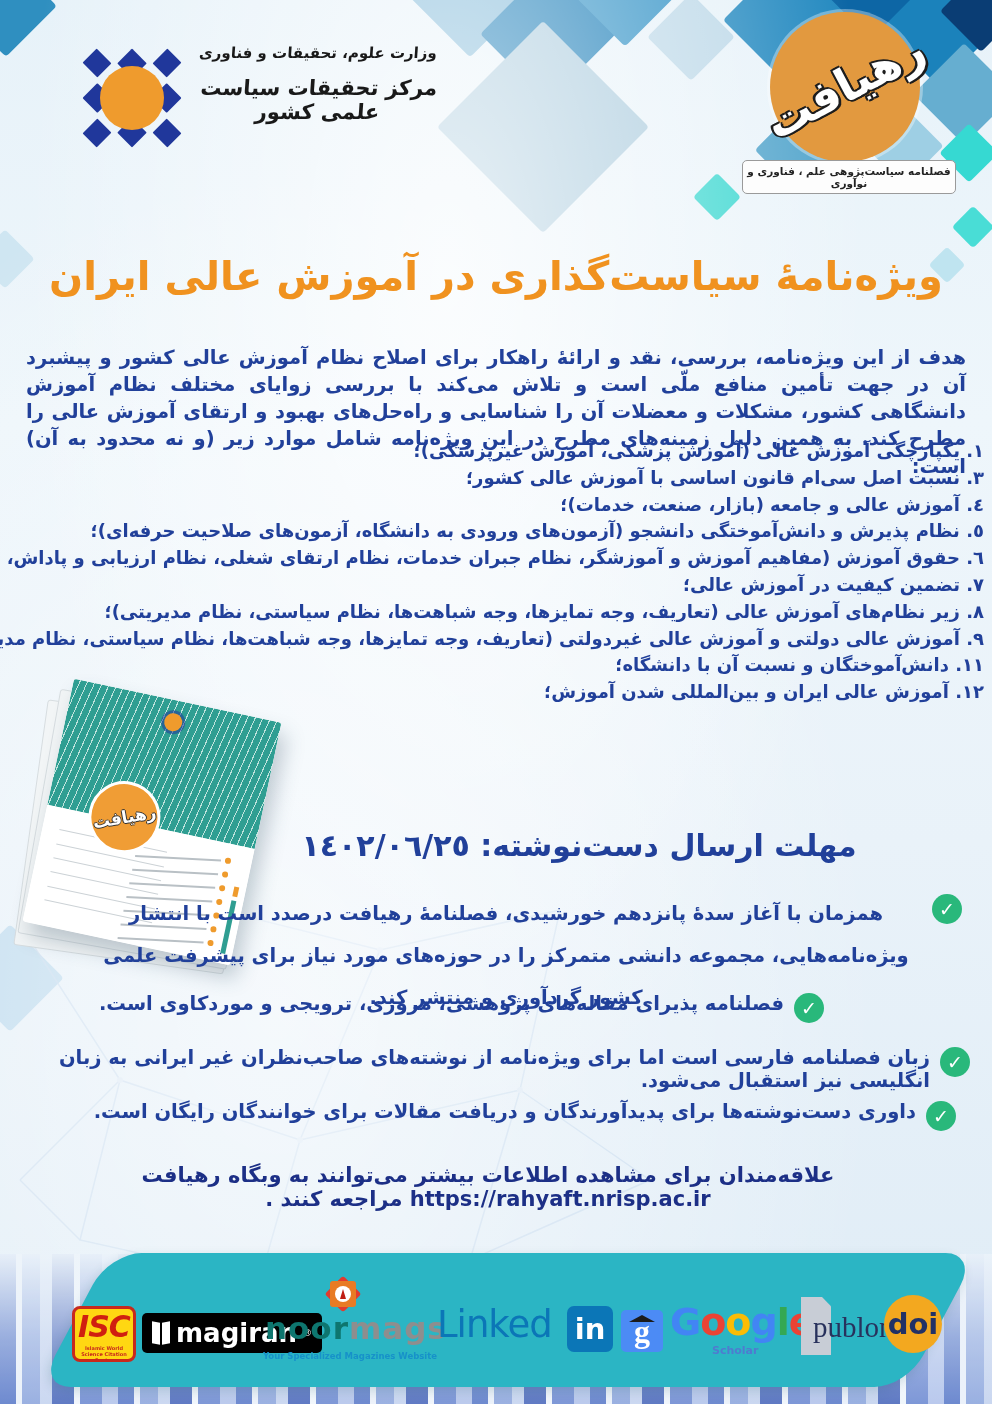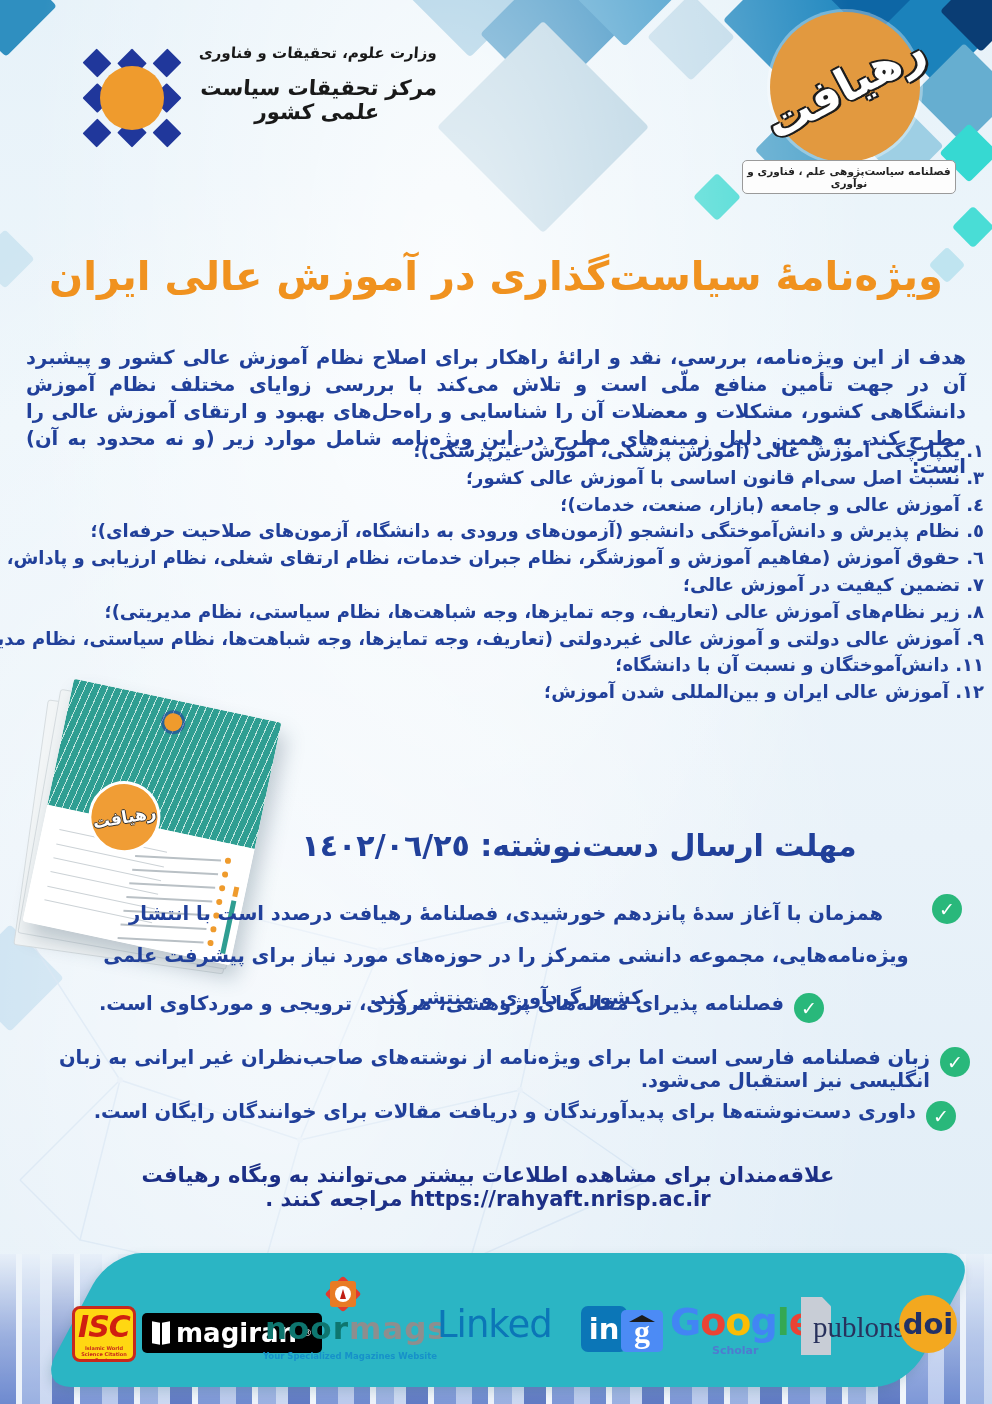--- a/index.html
+++ b/index.html
@@ -111,35 +111,35 @@
   .nm-star{position:absolute;left:330px;top:1281px;width:26px;height:26px;}
   .nm-star::before{content:"";position:absolute;inset:0;background:#e23a2e;transform:rotate(45deg);border-radius:3px;}
   .nm-star::after{content:"";position:absolute;inset:0;background:#e87b24;border-radius:3px;}
   .nm-star b{position:absolute;left:5px;top:5px;width:16px;height:16px;border-radius:50%;background:#fff;z-index:2;}
   .nm-star b::after{content:"";position:absolute;left:5px;top:3px;width:6px;height:10px;background:#c01d12;
        clip-path:polygon(50% 0,100% 100%,0 100%);}
   .nm-sub{position:absolute;left:255px;top:1351px;width:190px;text-align:center;font-size:8.5px;
        font-weight:700;color:#1791c9;}
   .lk-word{position:absolute;left:437px;top:1303px;font-size:37px;font-weight:400;color:#0b76b7;letter-spacing:-1px;}
   .lk-box{position:absolute;left:567px;top:1306px;width:46px;height:46px;border-radius:7px;background:#0b76b7;
-       color:#fff;font-size:29px;font-weight:700;display:flex;align-items:center;justify-content:center;margin-left:14px;}
+       color:#fff;font-size:29px;font-weight:700;display:flex;align-items:center;justify-content:center;}
   .gs-box{position:absolute;left:621px;top:1310px;width:42px;height:42px;border-radius:5px;background:#4c8bf5;
        color:#fff;display:flex;align-items:center;justify-content:center;
        font-family:"Liberation Serif",serif;font-size:32px;font-weight:700;}
   .gs-box::before{content:"";position:absolute;top:5px;left:8px;width:26px;height:7px;background:#1b1b1b;
        clip-path:polygon(50% 0,100% 100%,0 100%);}
   .google{position:absolute;left:670px;top:1300px;font-size:38px;font-weight:700;letter-spacing:-1px;}
   .scholar{position:absolute;left:712px;top:1344px;font-size:11px;font-weight:700;color:#4f7bd0;}
   .publons{position:absolute;left:801px;top:1297px;width:110px;height:62px;}
   .pb-page{position:absolute;left:0;top:0;width:30px;height:58px;background:#c8cdd6;
        clip-path:polygon(0 0,70% 0,100% 16%,100% 100%,0 100%);}
   .publons .t{position:absolute;left:12px;top:14px;font-family:"Liberation Serif",serif;
        font-size:29px;color:#28315c;}
   .doi{position:absolute;left:884px;top:1295px;width:58px;height:58px;border-radius:50%;background:#f3a81f;
-       display:flex;align-items:center;justify-content:center;color:#223166;font-size:29px;font-weight:700;margin-left:15px;}
+       display:flex;align-items:center;justify-content:center;color:#223166;font-size:29px;font-weight:700;}
 </style>
 </head>
 <body>
 
 <div class="page">
 
   <div>
     <div class="dm" style="left:-30px;top:-30px;width:72px;height:72px;background:#2f8fc0;"></div>
     <div class="dm" style="left:428px;top:-44px;width:84px;height:84px;background:#7fb8d8;"></div>
     <div class="dm" style="left:500px;top:-14px;width:96px;height:96px;background:#1178b5;"></div>

